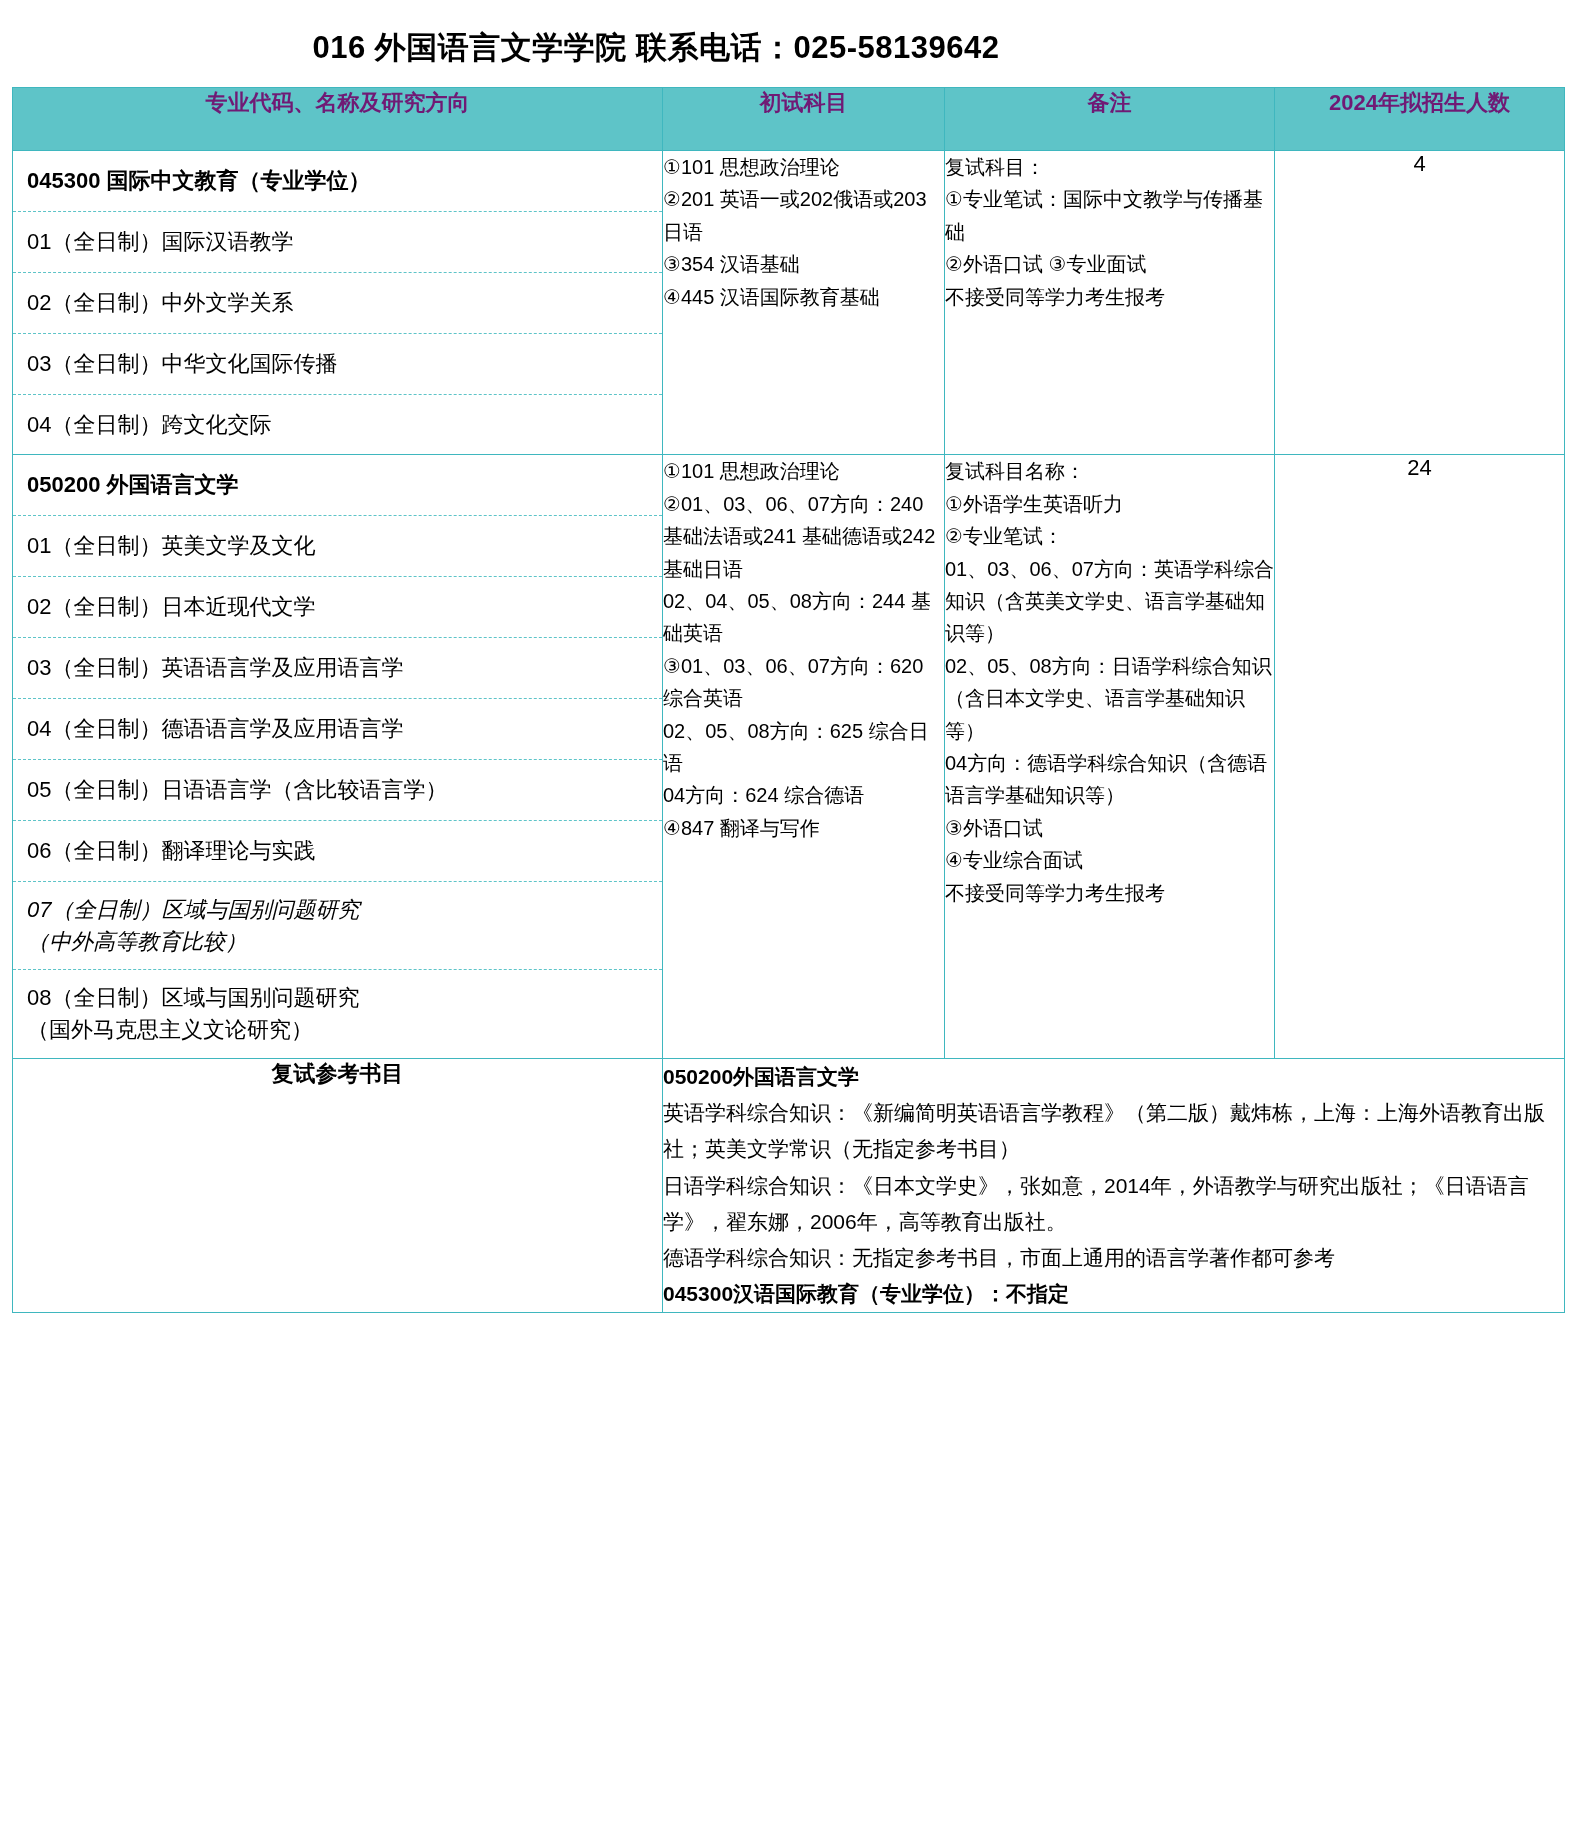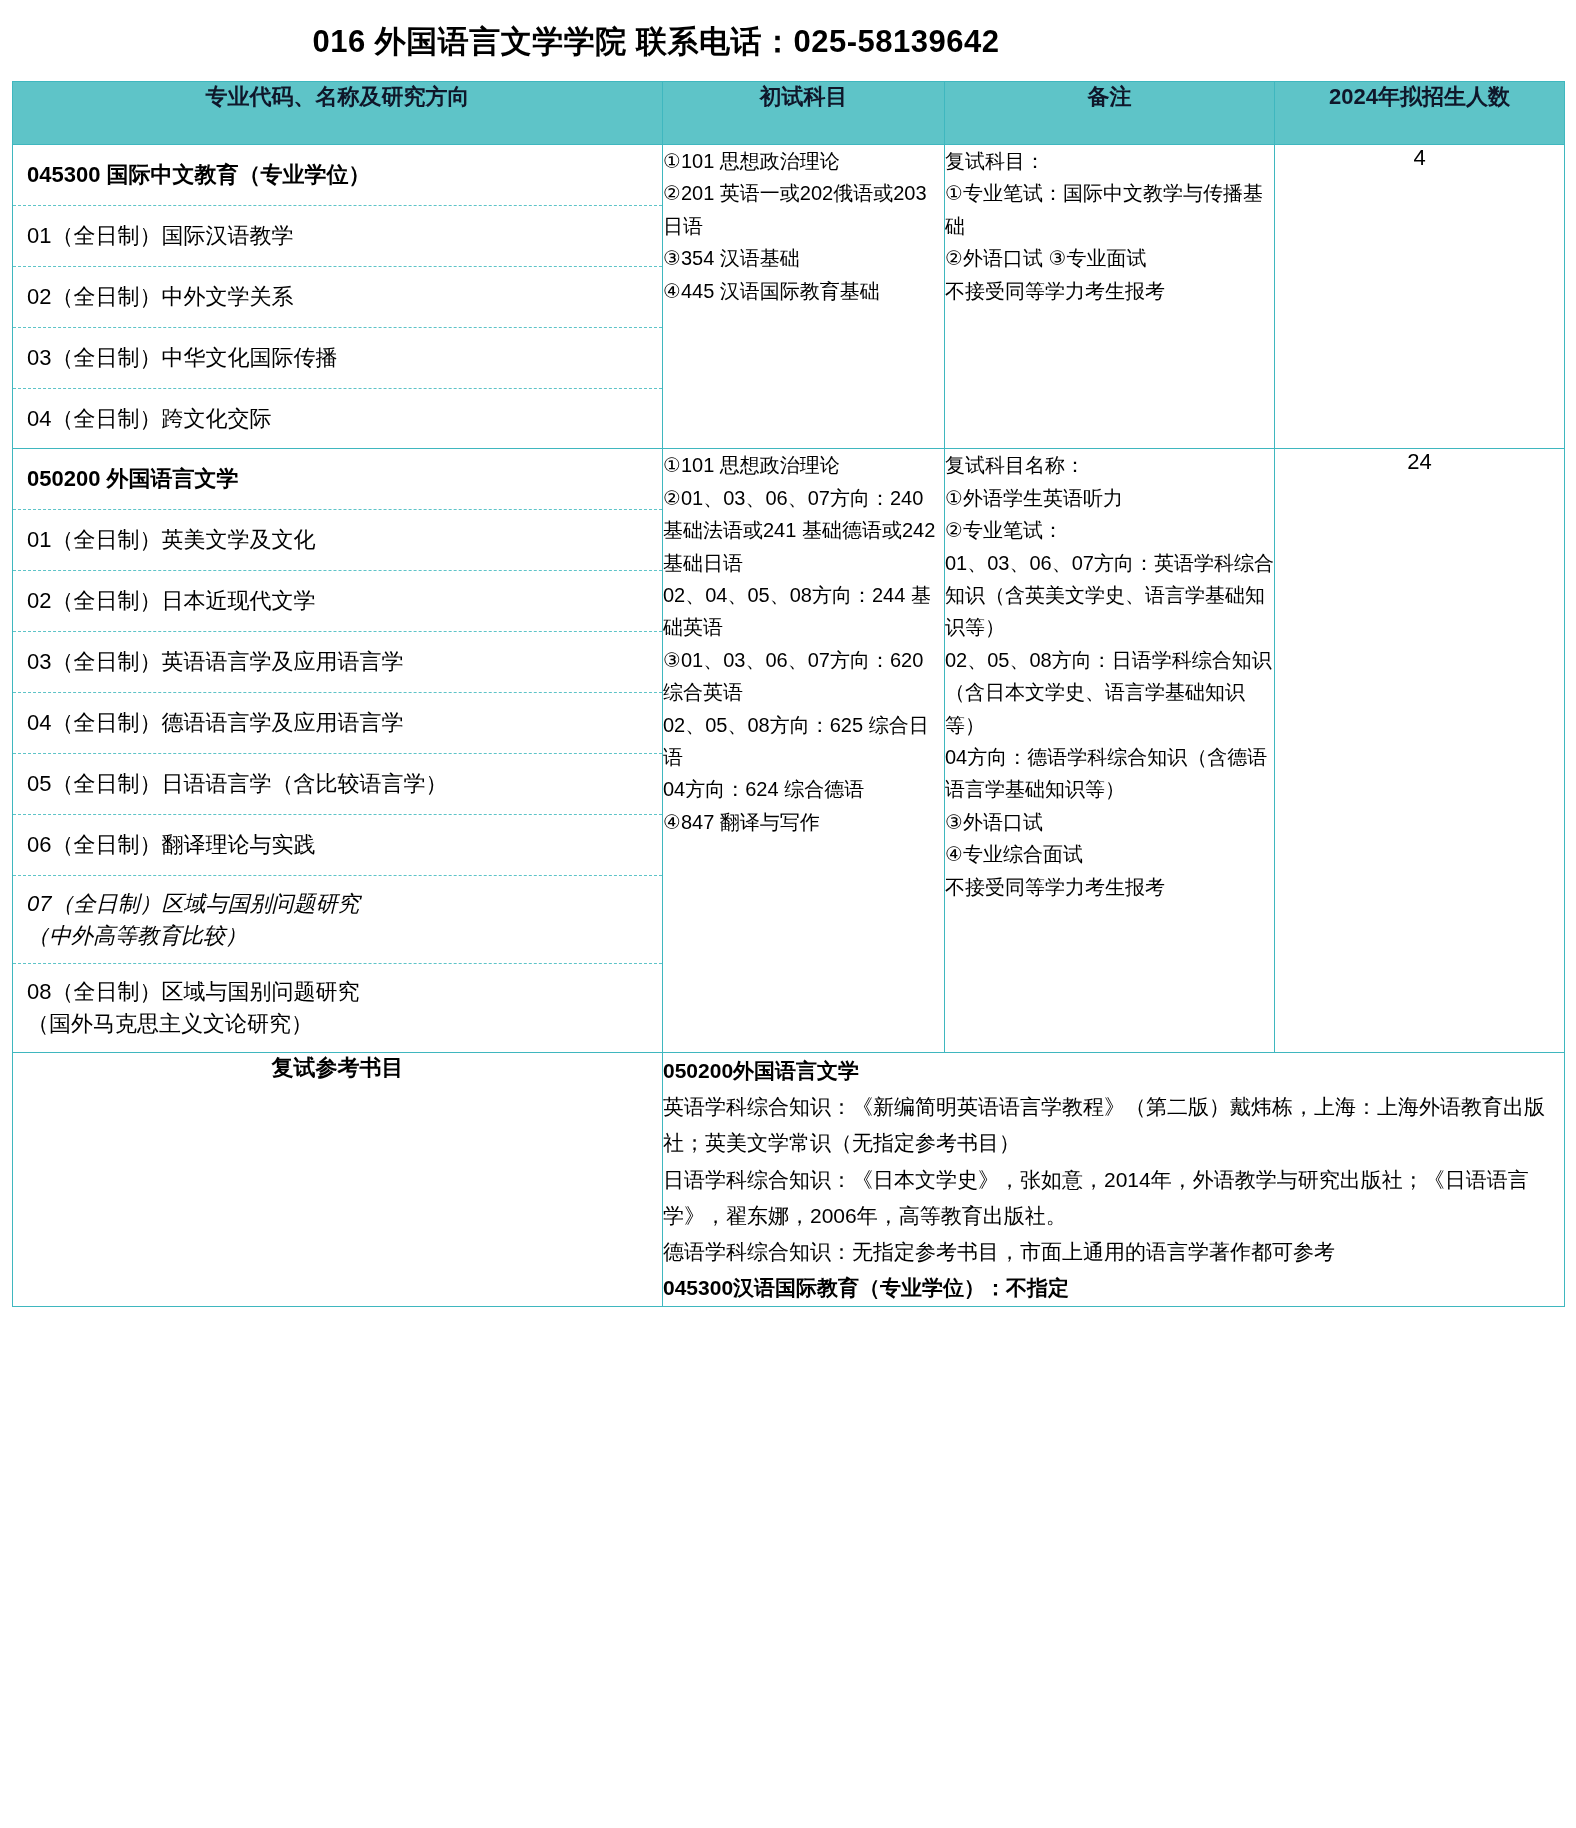--- a/index.html
+++ b/index.html
@@ -8,21 +8,21 @@
     background: #ffffff;
   }
   body {
     font-family: "Liberation Sans", "DejaVu Sans", sans-serif;
     color: #000000;
     width: 1576px;
   }
   .page {
     width: 1312px;
     box-sizing: border-box;
-    padding: 5px 12px 10px 12px;
+    padding: 11px 12px 10px 12px;
   }
   .doc-title {
     text-align: center;
     font-size: 31px;
     font-weight: bold;
     letter-spacing: 0.5px;
     padding: 16px 0 18px 0;
     color: #000;
   }
   table.main {
@@ -30,21 +30,21 @@
     border-collapse: collapse;
     table-layout: fixed;
   }
   table.main td, table.main th {
     border: 1px solid #3fb7bf;
     vertical-align: top;
     padding: 0;
   }
   .hdr-row th {
     background: #5ec4c8;
-    color: #0f172a;
+    color: #701a75;
     font-size: 22px;
     font-weight: bold;
     text-align: center;
     height: 62px;
     vertical-align: middle;
     border: 1px solid #3fb7bf;
   }
   .col1 { width: 650px; }
   .col2 { width: 282px; }
   .col3 { width: 330px; }

